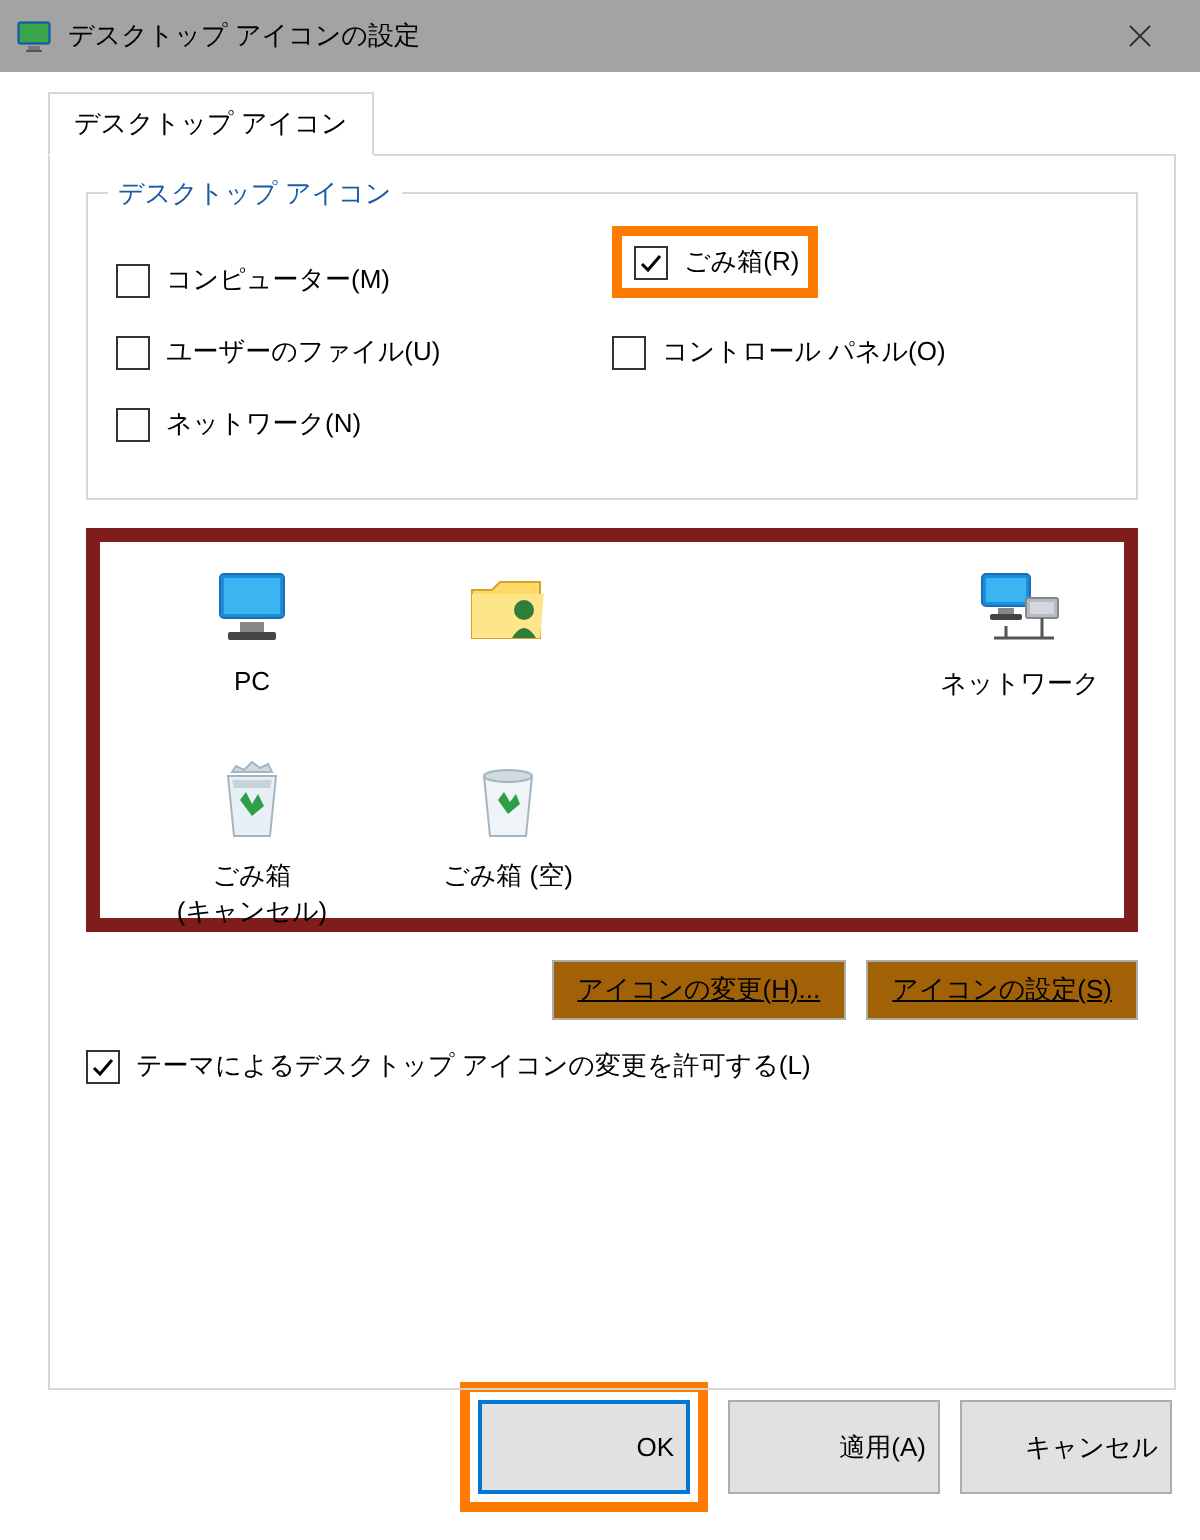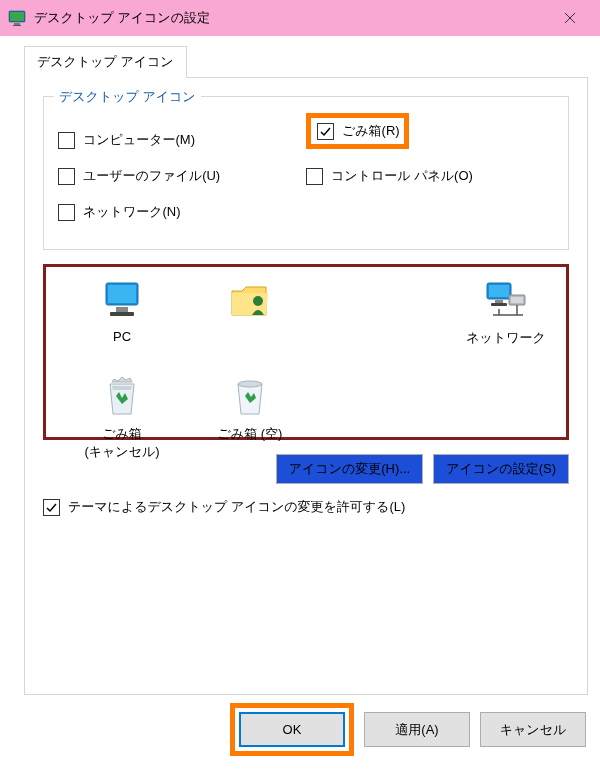--- a/index.html
+++ b/index.html
@@ -13,21 +13,21 @@
     color: #000;
     overflow: hidden;
   }
 
   
   .titlebar {
     height: 36px;
     display: flex;
     align-items: center;
     padding: 0 8px;
-    background: #f9a8d4;
+    background: #a3a3a3;
   }
   .title-icon {
     width: 18px; height: 18px;
     margin-right: 8px;
     display: inline-block;
   }
   .title-text {
     flex: 1;
     font-size: 13px;
   }
@@ -100,23 +100,23 @@
 
   .highlight-orange {
     border: 5px solid #ff7a00;
     padding: 4px 4px 4px 6px;
     display: inline-flex;
     align-items: center;
   }
 
   
   .icon-box {
-    border: 3px solid #7f1d1d;
+    border: 7px solid #7f1d1d;
     padding: 12px;
-    height: 176px;
+    height: 202px;
     margin-bottom: 14px;
   }
   .icon-grid {
     display: grid;
     grid-template-columns: repeat(4, 128px);
     row-gap: 28px;
   }
   .icon-cell {
     text-align: center;
     font-size: 13px;
@@ -133,47 +133,49 @@
   .icon-buttons {
     display: flex;
     justify-content: flex-end;
     gap: 10px;
     margin-bottom: 14px;
   }
   .btn {
     min-width: 130px;
     height: 30px;
     border: 1px solid #adadad;
-    background: #1d4ed8;
+    background: #a16207;
     font-size: 13px;
     font-family: inherit;
     padding: 0 12px;
+    text-decoration: underline;
   }
 
   
   .footer-buttons {
     position: absolute;
     bottom: 14px;
     right: 14px;
     display: flex;
     gap: 10px;
     align-items: center;
   }
   .btn-ok-wrap {
     border: 5px solid #ff7a00;
     padding: 4px;
     display: inline-block;
   }
   .btn-main {
     width: 106px;
-    height: 35px;
+    height: 47px;
     border: 1px solid #adadad;
     background: #e1e1e1;
     font-size: 13px;
     font-family: inherit;
+    text-align: right;
   }
   .btn-main.default {
     border: 2px solid #0078d7;
     background: #e1e1e1;
   }
 </style>
 </head>
 <body>
 
 <div class="titlebar">

